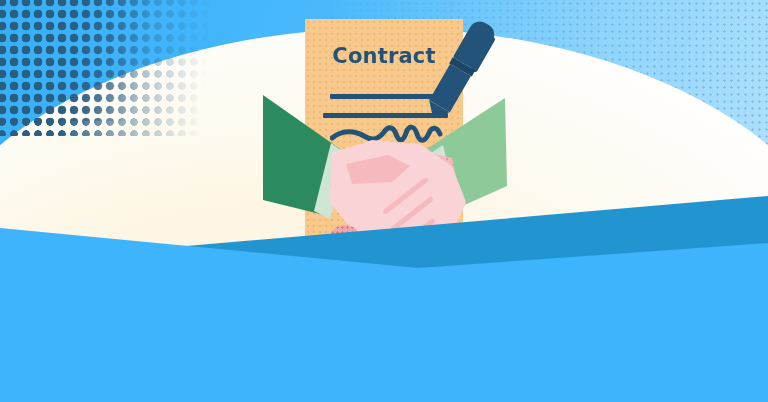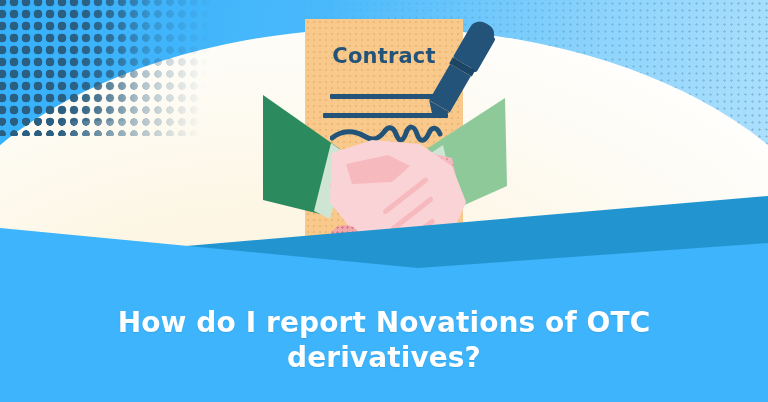--- a/index.html
+++ b/index.html
@@ -260,15 +260,14 @@
       <div class="layer" id="pen-ring"></div>
       <div class="layer" id="pen-barrel"></div>
       <div class="layer" id="pen-nib"></div>
     </div>
 
   </div>
 
   <div class="layer" id="band-dark-blue"></div>
   <div class="layer" id="band-light-blue"></div>
 
-  <div class="layer" id="headline">How do I report Novations of OTC derivatives?</div>
 
 </div>
 
 </body></html>

